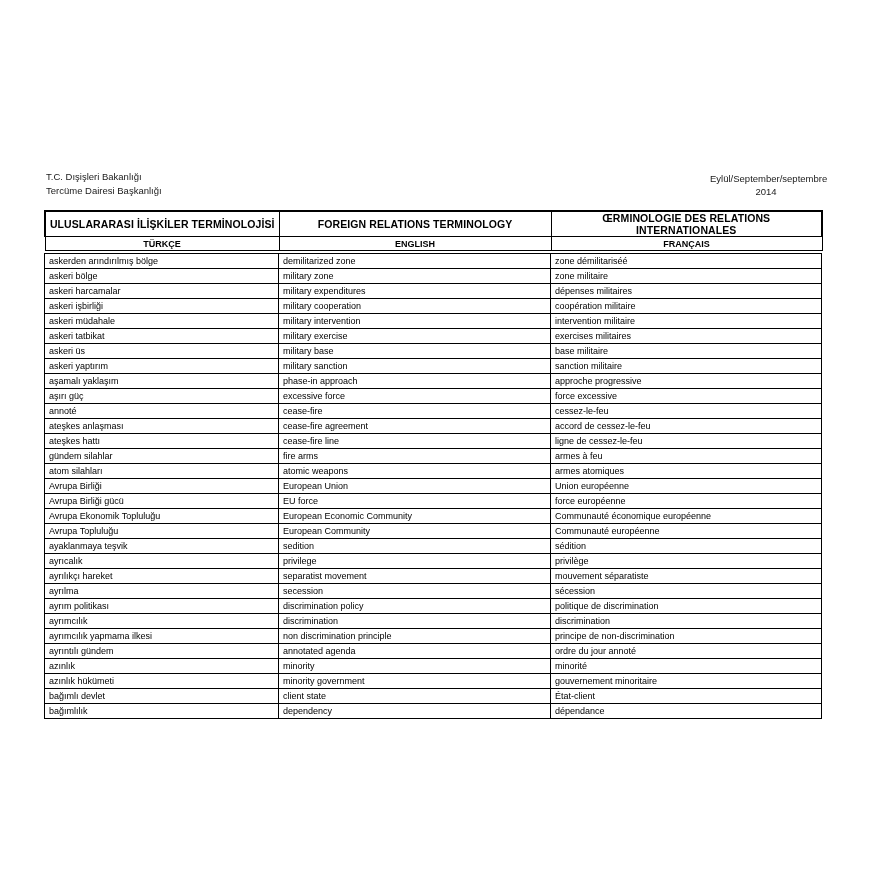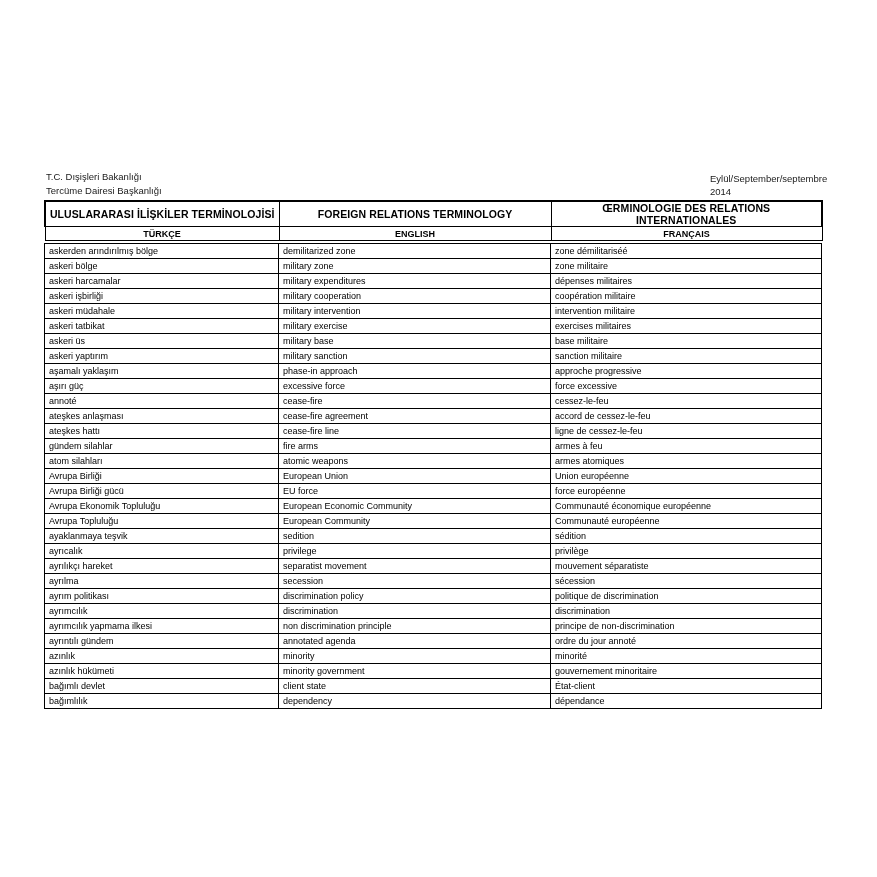--- a/index.html
+++ b/index.html
@@ -11,25 +11,25 @@
   }
   .page { position: relative; width: 877px; height: 877px; overflow: hidden; }
 
   
   .doc-header-left {
     position: absolute; left: 46px; top: 170px;
     font-size: 9.5px; line-height: 13.5px; color: #1a1a1a;
   }
   .doc-header-right {
     position: absolute; left: 710px; top: 172px; width: 112px;
-    font-size: 9.5px; line-height: 13px; color: #1a1a1a; text-align: left;
+    font-size: 9.5px; line-height: 13px; color: #1a1a1a; text-align: center;
   }
 
   
-  .tbl-wrap { position: absolute; left: 44px; top: 200px; width: 777px; }
+  .tbl-wrap { position: absolute; left: 44px; top: 210px; width: 777px; }
 
   table { border-collapse: collapse; table-layout: fixed; width: 777px; }
   col.c1 { width: 234px; }
   col.c2 { width: 272px; }
   col.c3 { width: 271px; }
 
   .head-table th {
     border: 1px solid #000;
     font-weight: bold;
     text-align: center;

